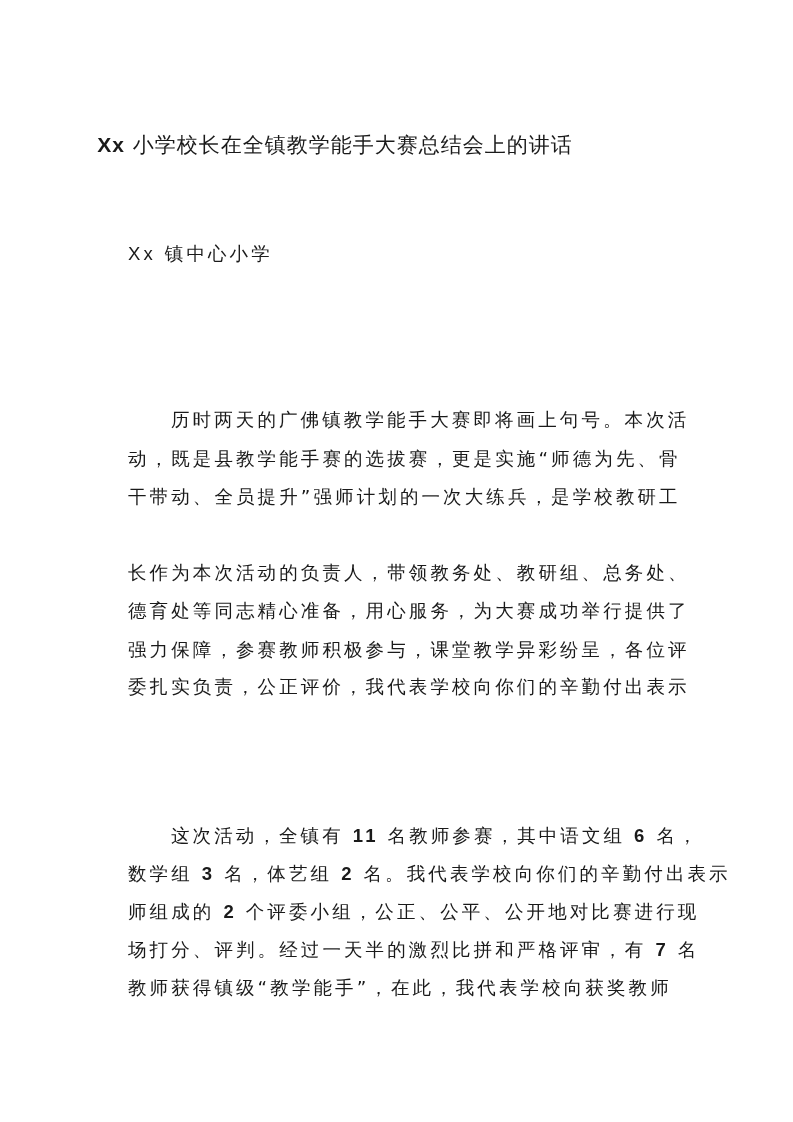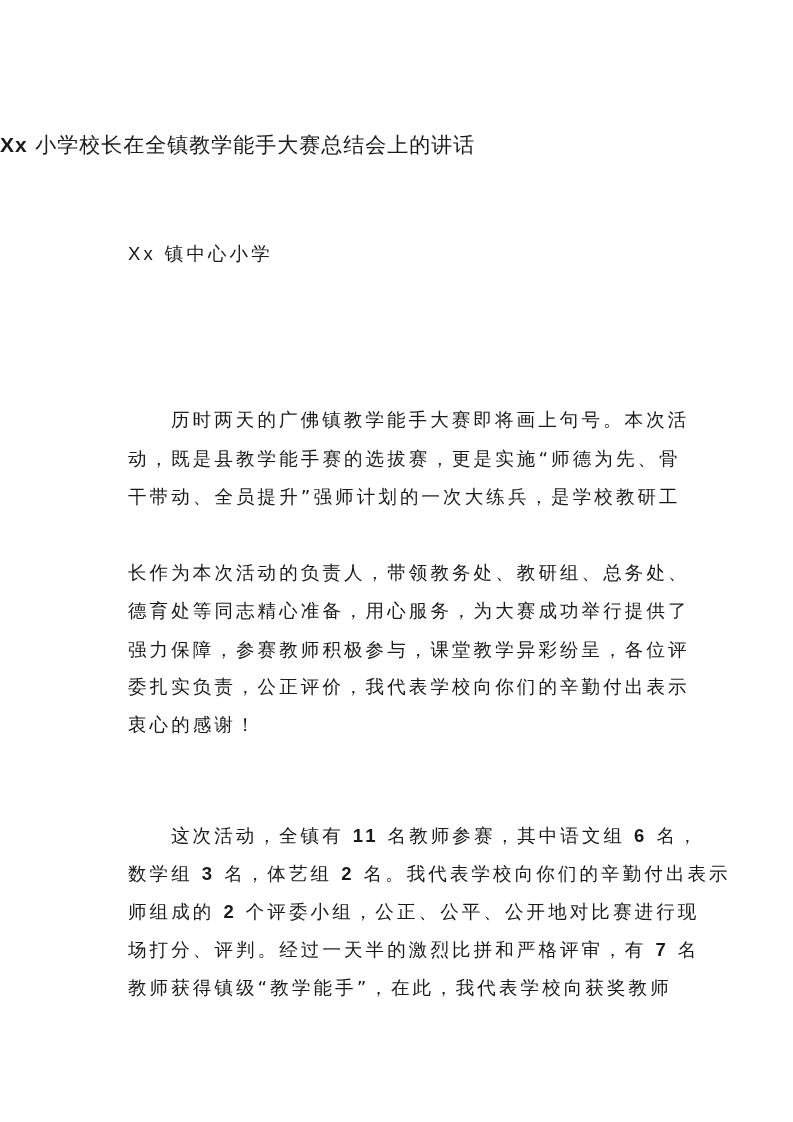--- a/index.html
+++ b/index.html
@@ -1,19 +1,19 @@
 <!DOCTYPE html>
 <html><head>
 <meta charset="utf-8">
 <style>
   html, body { margin:0; padding:0; background:#ffffff; }
   body { width:793px; height:1122px; position:relative; overflow:hidden;
          font-family:"DejaVu Sans", "Liberation Sans", sans-serif; color:#1a1a1a; }
   .page { position:absolute; left:0; top:0; width:793px; height:1122px; background:#fff; }
-  .title { position:absolute; left:0; width:670px; top:130px; text-align:left;
+  .title { position:absolute; left:0; width:670px; top:130px; text-align:center;
            font-size:21px; letter-spacing:1px; line-height:30px; }
   .title .latin { font-family:"Liberation Sans", sans-serif; font-weight:bold; }
   .line { position:absolute; left:120px; width:560px; font-size:18.5px; line-height:28px;
           white-space:nowrap; letter-spacing:3.1px;margin-left:8px; }
   .latin-inline { font-family:"Liberation Sans", sans-serif; }
   .num { font-family:"Liberation Sans", sans-serif; font-weight:bold; }
 </style>
 </head>
 <body>
 
@@ -28,21 +28,20 @@
   </div>
 
 
   <div class="line" style="top:406px; left:163px;">历时两天的广佛镇教学能手大赛即将画上句号。本次活</div>
   <div class="line" style="top:445px;">动，既是县教学能手赛的选拔赛，更是实施“师德为先、骨</div>
   <div class="line" style="top:483px;">干带动、全员提升”强师计划的一次大练兵，是学校教研工</div>
   <div class="line" style="top:559px;">长作为本次活动的负责人，带领教务处、教研组、总务处、</div>
   <div class="line" style="top:636px;">强力保障，参赛教师积极参与，课堂教学异彩纷呈，各位评</div>
   <div class="line" style="top:597px;">德育处等同志精心准备，用心服务，为大赛成功举行提供了</div>
   <div class="line" style="top:673px;">委扎实负责，公正评价，我代表学校向你们的辛勤付出表示</div>
-  <div class="line" style="top:711px;">衷心的感谢！</div>
 
   <div class="line" style="top:822px; left:163px;">
     <span>这次活动，全镇有 </span><span class="num">11</span><span> 名教师参赛，其中语文组 </span><span class="num">6</span><span> 名，</span>
   </div>
   <div class="line" style="top:860px;">
     <span>数学组 </span><span class="num">3</span><span> 名，体艺组 </span><span class="num">2</span><span> 名。我代表学校向你们的辛勤付出表示</span>
   </div>
   <div class="line" style="top:898px;">
     <span>师组成的 </span><span class="num">2</span><span> 个评委小组，公正、公平、公开地对比赛进行现</span>
   </div>

